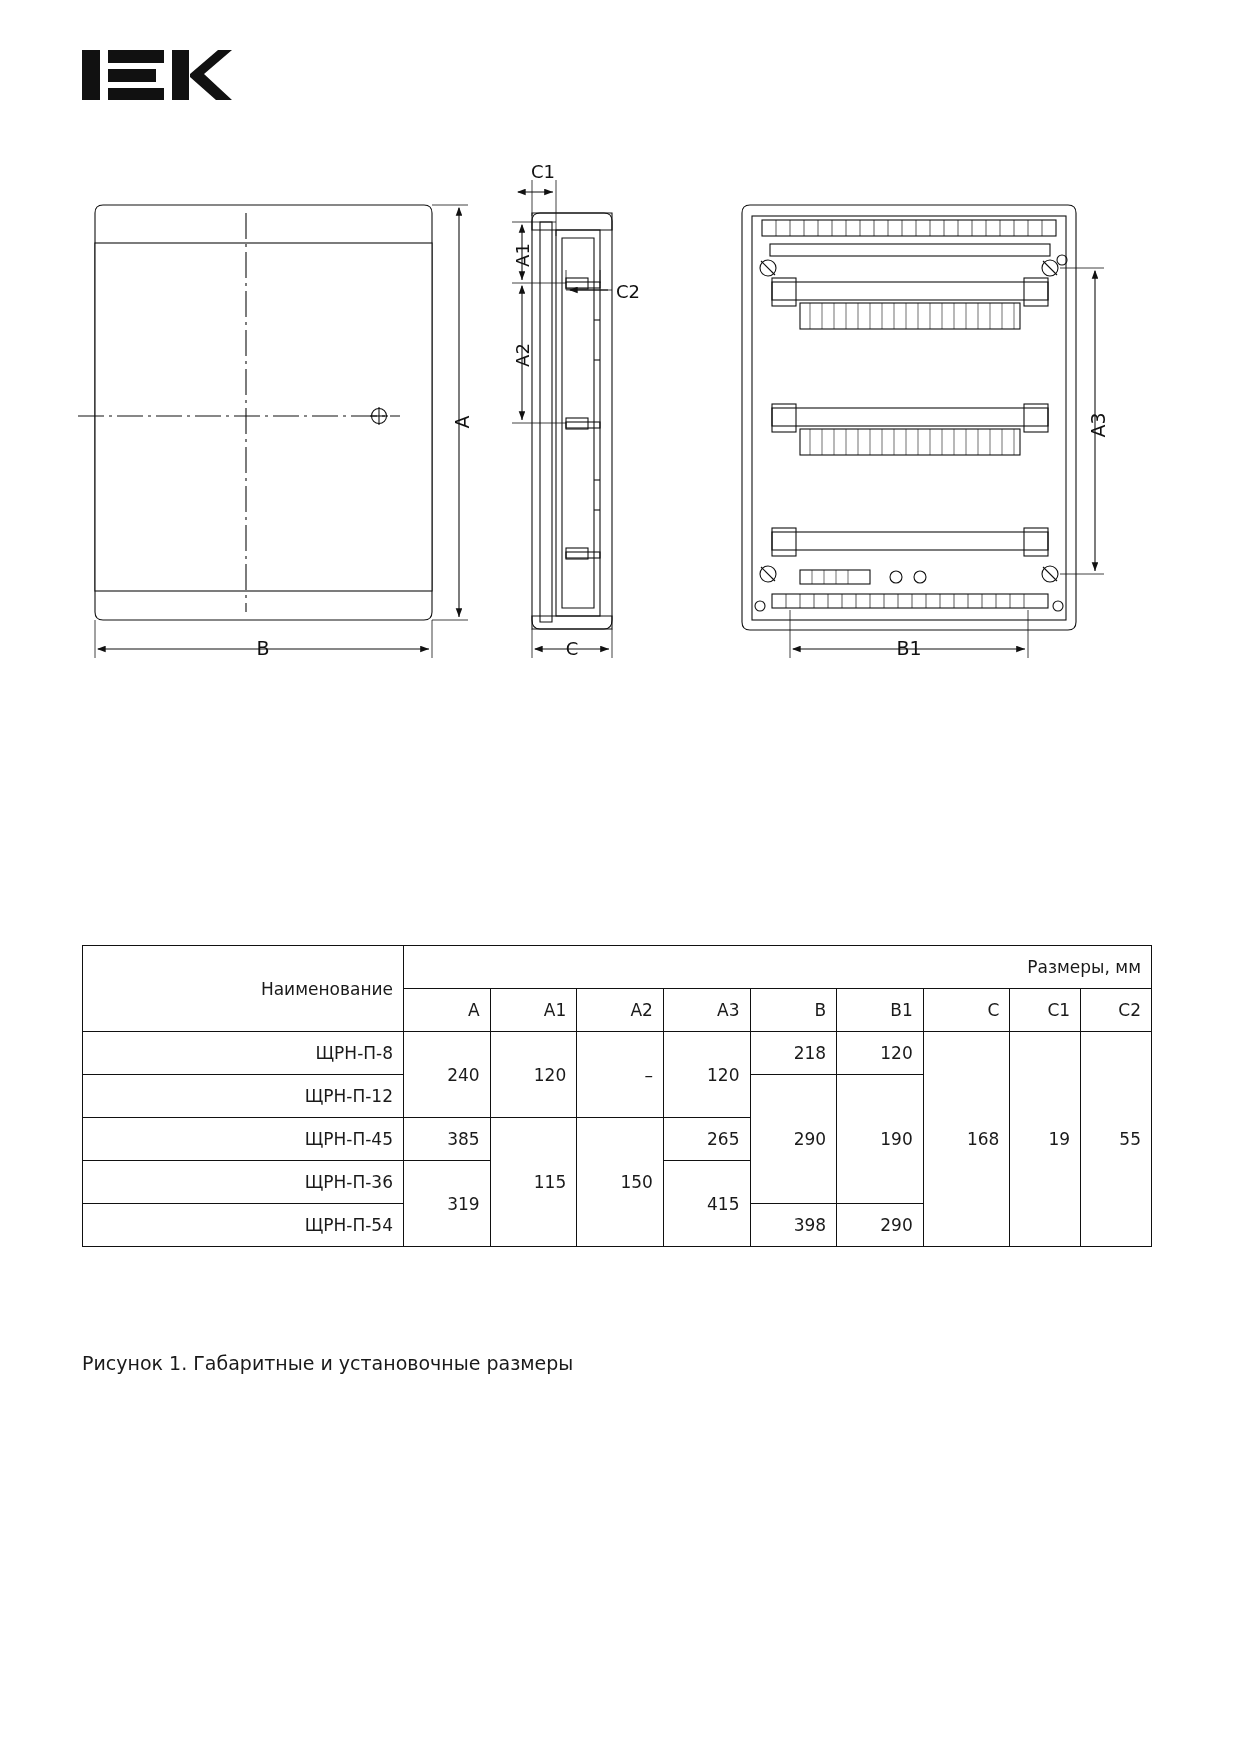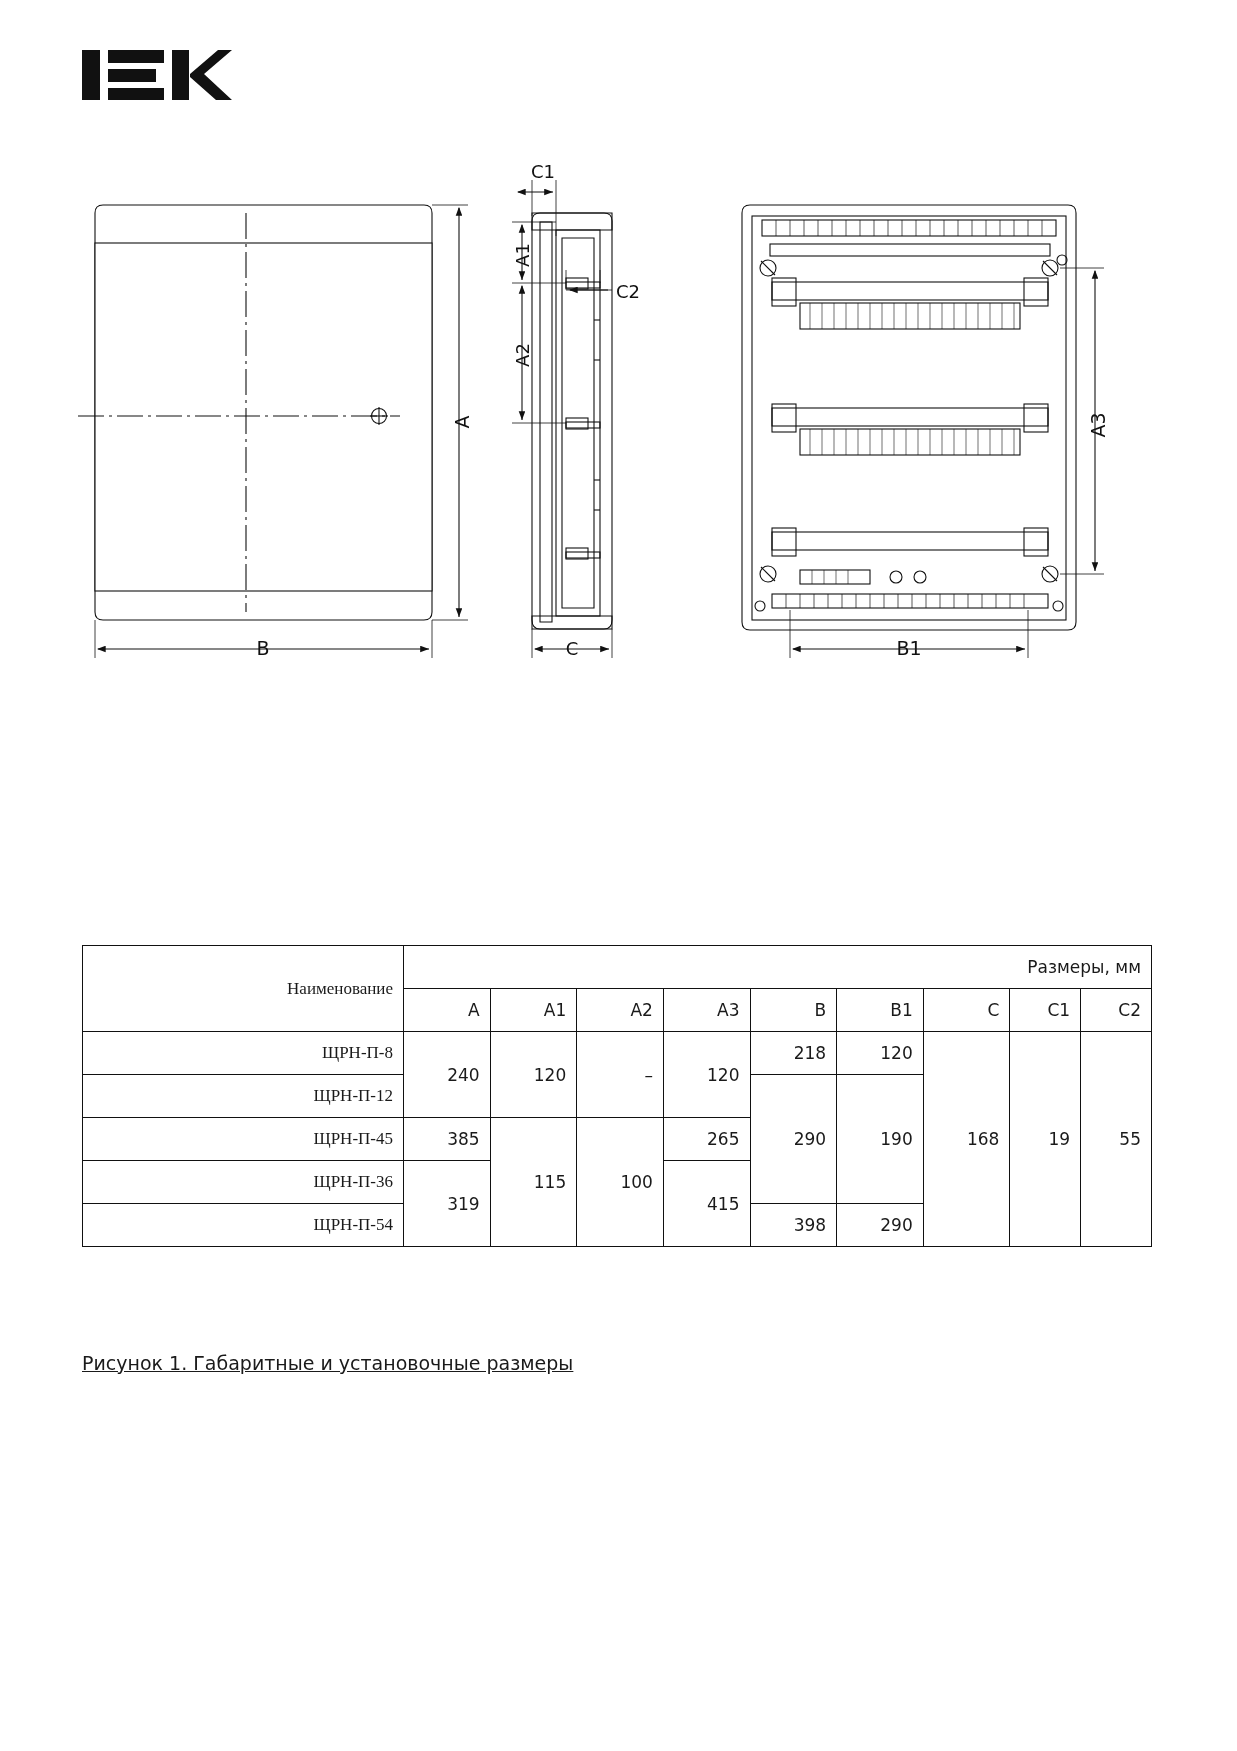--- a/index.html
+++ b/index.html
@@ -51,36 +51,34 @@
   table.dims td, table.dims th {
     border: 1px solid #111;
     padding: 9px 10px 9px 10px;
     text-align: right;
     font-weight: normal;
     vertical-align: middle;
     height: 24px;
   }
   table.dims .nm {
     width: 300px;
-    font-family: Liberation Serif, serif;
   }
   table.dims .grouphead {
     padding-left: 12px;
   }
   
 
   
   .caption {
     position: absolute;
     left: 82px;
     top: 1352px;
     font-size: 19px;
     color: #1a1a1a;
     font-family: "DejaVu Sans", sans-serif;
-    text-decoration: underline;
   }
 
   
   svg text {
     font-family: "DejaVu Sans", sans-serif;
     fill: #111;
   }
 </style>
 </head>
 <body>
@@ -388,21 +386,21 @@
       <tr>
         <td class="nm">ЩРН-П-12</td>
         <td rowspan="3">290</td>
         <td rowspan="3">190</td>
       </tr>
 
       <tr>
         <td class="nm">ЩРН-П-45</td>
         <td>385</td>
         <td rowspan="3">115</td>
-        <td rowspan="3">100</td>
+        <td rowspan="3">150</td>
         <td>265</td>
       </tr>
 
       <tr>
         <td class="nm">ЩРН-П-36</td>
         <td rowspan="2">319</td>
         <td rowspan="2">415</td>
       </tr>
 
       <tr>

